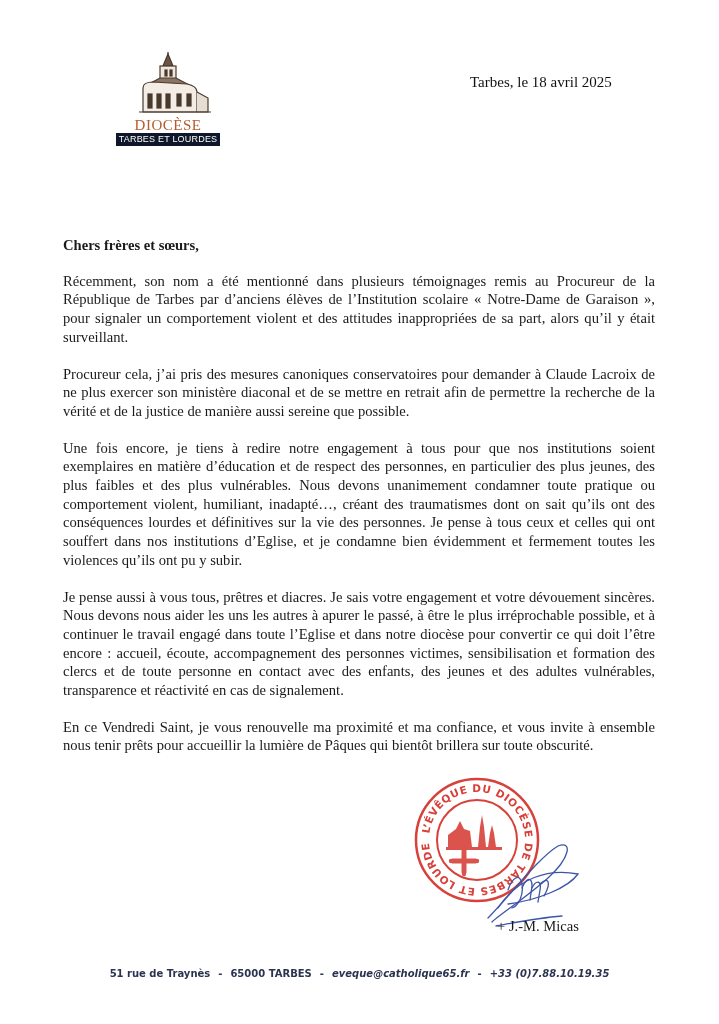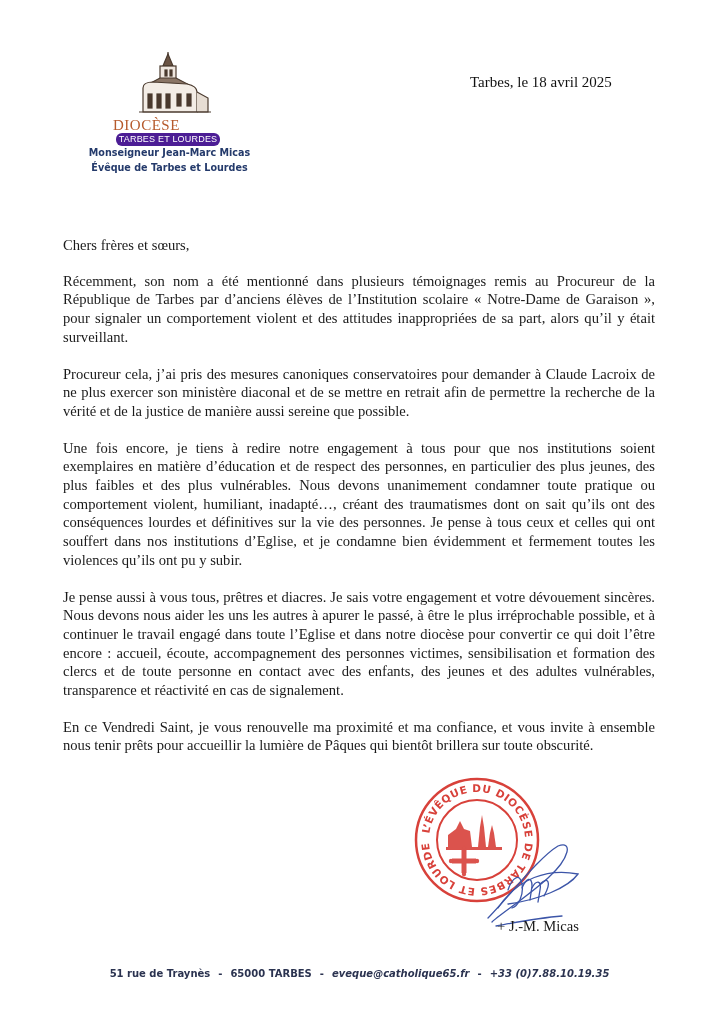--- a/index.html
+++ b/index.html
@@ -3,48 +3,48 @@
   <meta charset="utf-8">
   <style>
     html, body { margin: 0; padding: 0; background: #ffffff; }
     body { width: 719px; height: 1024px; position: relative; overflow: hidden; }
     .page { position: absolute; left: 0; top: 0; width: 719px; height: 1024px; background: #fff; }
 
     
     .logo { position: absolute; left: 113px; top: 52px; width: 110px; height: 90px; }
     .logo svg { display: block; }
     .logo-title {
-      position: absolute; left: 0; top: 66px; width: 110px; 
+      position: absolute; left: 0; top: 66px; width: 110px; text-align: center;
       font-family: "Liberation Serif", serif; font-size: 15px; letter-spacing: 0.5px;
       color: #b65a2c; line-height: 15px;
     }
     .logo-banner {
       position: absolute; left: 3px; top: 81px; width: 104px; height: 13px;
-      background: #4c1d95; color: #fff; text-align: center;
-      font-family: "Liberation Sans", sans-serif; font-size: 9px; line-height: 13px; letter-spacing: 0.2px; border-radius: 6px;
+      background: #0f172a; color: #fff; text-align: center;
+      font-family: "Liberation Sans", sans-serif; font-size: 9px; line-height: 13px; letter-spacing: 0.2px;
     }
     .bishop {
       position: absolute; left: 72px; top: 145px; width: 195px; text-align: center;
       font-family: "DejaVu Sans", sans-serif; font-weight: bold; font-size: 9.6px;
       color: #243a6b; line-height: 15px;
     }
 
     .date {
       position: absolute; left: 470px; top: 74px;
       font-family: "Liberation Serif", serif; font-size: 15px; color: #111;
     }
 
     
     .body {
       position: absolute; left: 63px; top: 236px; width: 592px;
       font-family: "Liberation Serif", serif; font-size: 14.6px; line-height: 18.7px; color: #1a1a1a;
       text-align: justify;
     }
     .body p { margin: 0 0 18px 0; }
-    .body p.greeting { margin-bottom: 17px; }
+    .body p.greeting { margin-bottom: 17px; font-weight: bold; }
 
     
     .stamp { position: absolute; left: 412px; top: 775px; width: 130px; height: 130px; }
     .signature { position: absolute; left: 478px; top: 838px; width: 110px; height: 95px; }
     .signer {
       position: absolute; left: 497px; top: 918px;
       font-family: "Liberation Serif", serif; font-size: 14.6px; color: #1a1a1a;
     }
 
     
@@ -82,24 +82,20 @@
         <rect x="64" y="42" width="4" height="12" fill="#4a3a2e"></rect>
         <rect x="74" y="42" width="4" height="12" fill="#4a3a2e"></rect>
         <path d="M84 40 L95 46 L95 60 L84 60" fill="#e6ddd3"></path>
         <line x1="26" y1="60" x2="98" y2="60"></line>
       </g>
     </svg>
     <div class="logo-title">DIOCÈSE</div>
     <div class="logo-banner">TARBES ET LOURDES</div>
   </div>
 
-  <div class="bishop">
-    <div>Monseigneur Jean-Marc Micas</div>
-    <div>Évêque de Tarbes et Lourdes</div>
-  </div>
 
   <div class="date">Tarbes, le 18 avril 2025</div>
 
   <div class="body">
     <p class="greeting">Chers frères et sœurs,</p>
     <p>Récemment, son nom a été mentionné dans plusieurs témoignages remis au Procureur de la République de Tarbes par d’anciens élèves de l’Institution scolaire « Notre-Dame de Garaison », pour signaler un comportement violent et des attitudes inappropriées de sa part, alors qu’il y était surveillant.</p>
     <p>Procureur cela, j’ai pris des mesures canoniques conservatoires pour demander à Claude Lacroix de ne plus exercer son ministère diaconal et de se mettre en retrait afin de permettre la recherche de la vérité et de la justice de manière aussi sereine que possible.</p>
     <p>Une fois encore, je tiens à redire notre engagement à tous pour que nos institutions soient exemplaires en matière d’éducation et de respect des personnes, en particulier des plus jeunes, des plus faibles et des plus vulnérables. Nous devons unanimement condamner toute pratique ou comportement violent, humiliant, inadapté…, créant des traumatismes dont on sait qu’ils ont des conséquences lourdes et définitives sur la vie des personnes. Je pense à tous ceux et celles qui ont souffert dans nos institutions d’Eglise, et je condamne bien évidemment et fermement toutes les violences qu’ils ont pu y subir.</p>
     <p>Je pense aussi à vous tous, prêtres et diacres. Je sais votre engagement et votre dévouement sincères. Nous devons nous aider les uns les autres à apurer le passé, à être le plus irréprochable possible, et à continuer le travail engagé dans toute l’Eglise et dans notre diocèse pour convertir ce qui doit l’être encore : accueil, écoute, accompagnement des personnes victimes, sensibilisation et formation des clercs et de toute personne en contact avec des enfants, des jeunes et des adultes vulnérables, transparence et réactivité en cas de signalement.</p>
     <p>En ce Vendredi Saint, je vous renouvelle ma proximité et ma confiance, et vous invite à ensemble nous tenir prêts pour accueillir la lumière de Pâques qui bientôt brillera sur toute obscurité.</p>

